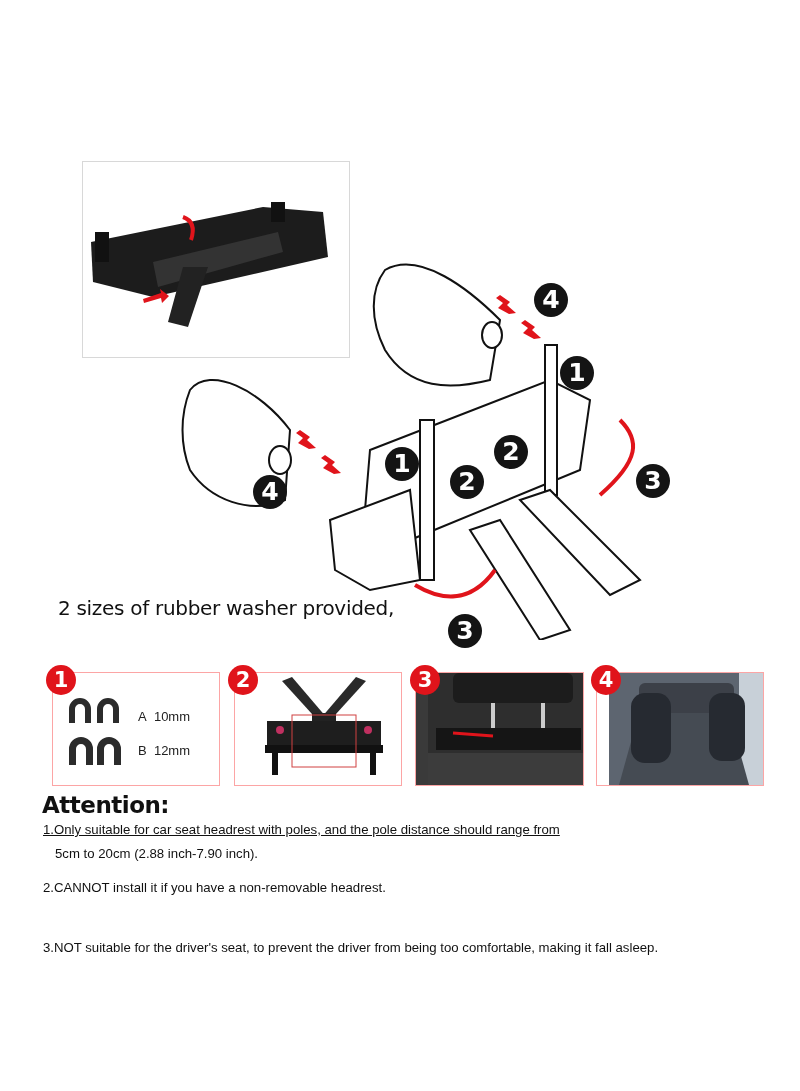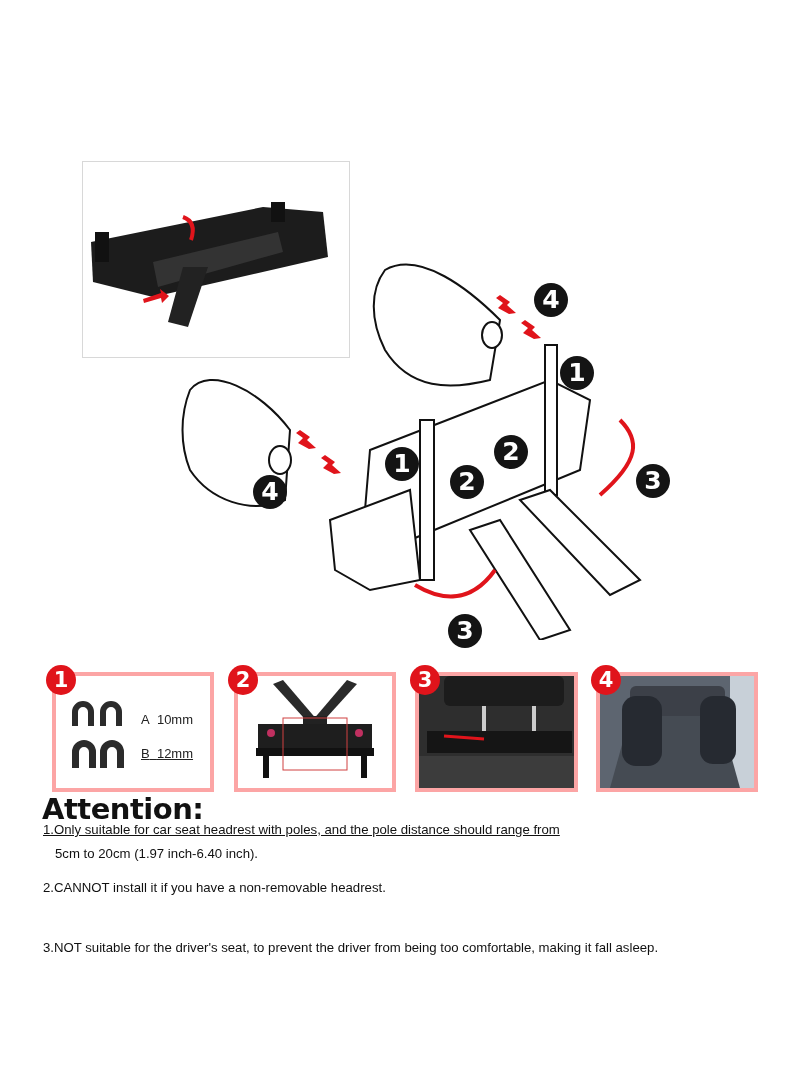--- a/index.html
+++ b/index.html
@@ -8,26 +8,26 @@
 
   
   .inset { left:82px; top:161px; width:266px; height:195px; border:1px solid #d8d8d8; background:#fff; }
 
   
   .bnum { width:34px; height:34px; border-radius:50%; background:#141414; color:#fff; font-weight:bold; font-size:25px; line-height:34px; text-align:center; font-family:"DejaVu Sans", sans-serif; }
 
   .caption { left:58px; top:598px; font-size:20px; line-height:21px; font-family:"DejaVu Sans", sans-serif; letter-spacing:-0.3px; }
 
   
-  .card { top:672px; height:112px; border:4px solid #fca5a5; background:#fff; overflow:hidden; }
+  .card { top:672px; height:112px; border:1px solid #fca5a5; background:#fff; overflow:hidden;padding-left:12px; }
   .rbadge { width:30px; height:30px; border-radius:50%; background:#e0141b; color:#fff; font-weight:bold; font-size:21px; line-height:30px; text-align:center; top:665px; z-index:3; }
 
   .wtext { font-size:13px; font-family:"Liberation Sans", sans-serif; color:#222; }
 
-  .att-title { left:42px; top:792px; font-size:29px; font-weight:bold; font-family:"DejaVu Sans", sans-serif; letter-spacing:-0.5px; }
+  .att-title { left:42px; top:792px; font-size:23px; font-weight:bold; font-family:"DejaVu Sans", sans-serif; letter-spacing:-0.5px; }
   .att { left:43px; font-size:13.2px; font-family:"Liberation Sans", sans-serif; color:#111; white-space:nowrap; }
 </style>
 </head>
 <body>
 
 <div class="abs inset">
   <svg width="266" height="195" viewBox="0 0 266 195">
     <polygon points="8,80 180,45 240,50 245,95 70,135 10,120" fill="#1c1c1c"></polygon>
     <polygon points="70,100 195,70 200,90 75,125" fill="#333"></polygon>
     <polygon points="100,105 125,105 105,165 85,160" fill="#222"></polygon>
@@ -66,31 +66,32 @@
 <div class="abs bnum" style="left:534px;top:283px;">4</div>
 <div class="abs bnum" style="left:560px;top:356px;">1</div>
 <div class="abs bnum" style="left:494px;top:435px;">2</div>
 <div class="abs bnum" style="left:636px;top:464px;">3</div>
 <div class="abs bnum" style="left:385px;top:447px;">1</div>
 <div class="abs bnum" style="left:450px;top:465px;">2</div>
 <div class="abs bnum" style="left:253px;top:475px;">4</div>
 <div class="abs bnum" style="left:448px;top:614px;">3</div>
 
 <div class="abs caption">
+  <div>2 sizes of rubber washer provided,</div>
 </div>
 
 <div class="abs card" style="left:52px;width:154px;">
   <svg class="abs" style="left:12px;top:20px;" width="60" height="80">
     <path d="M4,30 V16 A11,11 0 0 1 26,16 V30 H20 V16 A5,5 0 0 0 10,16 V30 Z" fill="#2b2b2b"></path>
     <path d="M32,30 V16 A11,11 0 0 1 54,16 V30 H48 V16 A5,5 0 0 0 38,16 V30 Z" fill="#2b2b2b"></path>
     <path d="M4,72 V56 A12,12 0 0 1 28,56 V72 H21 V56 A5,5 0 0 0 11,56 V72 Z" fill="#2b2b2b"></path>
     <path d="M32,72 V56 A12,12 0 0 1 56,56 V72 H49 V56 A5,5 0 0 0 39,56 V72 Z" fill="#2b2b2b"></path>
   </svg>
   <div class="abs wtext" style="left:85px;top:36px;"><span>A</span>&nbsp;&nbsp;<span>10mm</span></div>
-  <div class="abs wtext" style="left:85px;top:70px;text-decoration:underline;"><span>B</span>&nbsp;&nbsp;<span>12mm</span></div>
+  <div class="abs wtext" style="left:85px;top:70px;"><span>B</span>&nbsp;&nbsp;<span>12mm</span></div>
 </div>
 <div class="abs rbadge" style="left:46px;">1</div>
 
 <div class="abs card" style="left:234px;width:154px;">
   <svg width="154" height="112">
     <polygon points="35,8 45,4 80,45 75,52" fill="#2a2a2a"></polygon>
     <polygon points="119,8 109,4 74,45 79,52" fill="#2a2a2a"></polygon>
     <rect x="65" y="40" width="24" height="25" fill="#222"></rect>
     <rect x="20" y="48" width="114" height="30" fill="#1e1e1e"></rect>
     <rect x="18" y="72" width="118" height="8" fill="#111"></rect>
@@ -123,15 +124,15 @@
     <path d="M10,112 L30,40 L120,40 L140,112 Z" fill="#454b53"></path>
     <rect x="30" y="10" width="95" height="30" fill="#3c4048" rx="6"></rect>
     <rect x="22" y="20" width="40" height="70" rx="14" fill="#262a31"></rect>
     <rect x="100" y="20" width="36" height="68" rx="13" fill="#262a31"></rect>
   </svg>
 </div>
 <div class="abs rbadge" style="left:591px;">4</div>
 
 <div class="abs att-title">Attention:</div>
 <div class="abs att" style="top:822px;text-decoration:underline;">1.Only suitable for car seat headrest with poles, and the pole distance should range from</div>
-<div class="abs att" style="top:846px;left:55px;">5cm to 20cm (1.97 inch-6.40 inch).</div>
+<div class="abs att" style="top:846px;left:55px;">5cm to 20cm (2.88 inch-7.90 inch).</div>
 <div class="abs att" style="top:880px;">2.CANNOT install it if you have a non-removable headrest.</div>
 <div class="abs att" style="top:916px;margin-top:24px;">3.NOT suitable for the driver's seat, to prevent the driver from being too comfortable, making it fall asleep.</div>
 
 </body></html>

